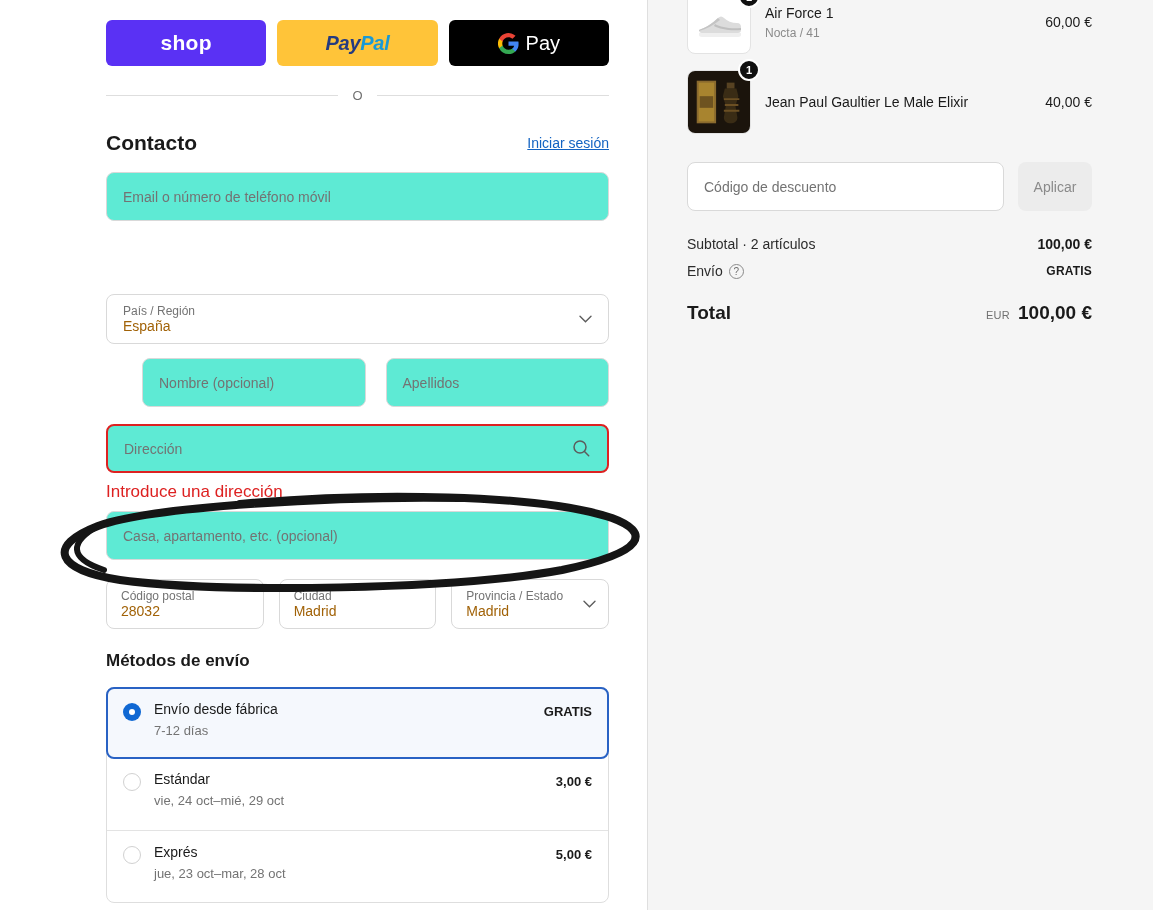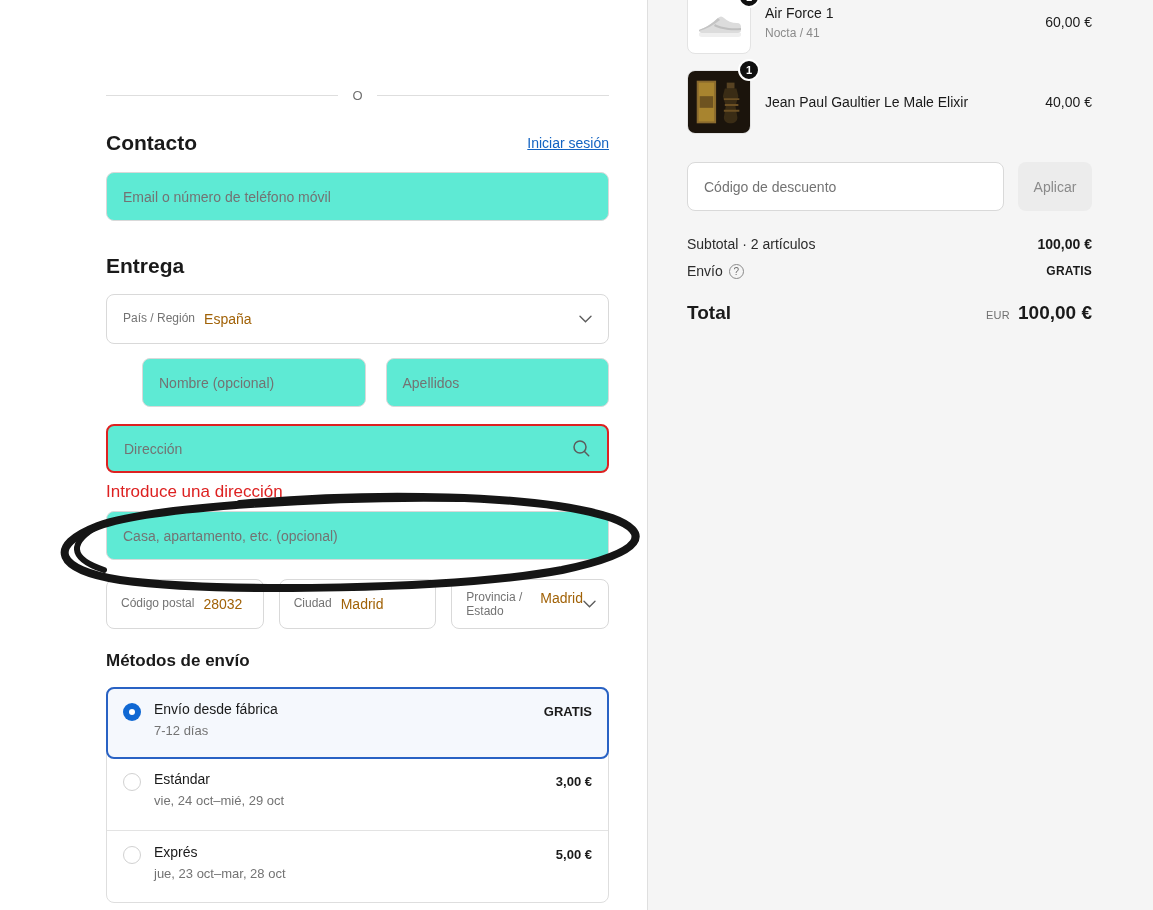--- a/index.html
+++ b/index.html
@@ -32,21 +32,21 @@
 
   .field { background:#5eead4; border:1px solid #d9d9d9; border-radius:8px; height:49px; display:flex; align-items:center; padding:0 16px; }
   .field .ph { color:#737373; font-size:14px; }
 
   .email-field { top:172px; }
 
   .entrega-h { top:254px; }
 
   .select-field { top:294px; height:50px; border:1px solid #d9d9d9; border-radius:8px; background:#fff;
                   display:flex; align-items:center; justify-content:space-between; padding:0 16px; cursor:pointer; }
-  .stack { display:flex; flex-direction:row; justify-content:flex-end; gap:9px; }
+  .stack { display:flex; flex-direction:column; justify-content:flex-end; gap:0; }
   .flabel { font-size:12px; color:#737373; }
   .fvalue { font-size:14px; color:#a16207; }
 
   .names-row { top:358px; display:flex; gap:20px;padding-left:36px; }
   .names-row .field { flex:1; }
 
   .address-field { top:424px; border:2px solid #dd2121; justify-content:space-between; }
   .address-error { top:482px; font-size:17px; color:#dd2121; }
 
   .apartment-field { top:511px; }
@@ -105,37 +105,55 @@
   
   .annotation { position:absolute; left:40px; top:486px; width:618px; height:114px; pointer-events:none; }
 </style>
 </head>
 <body>
 
 <div id="page">
 
   <div class="left-col">
 
+    <div class="abs wallets">
+      <button class="wallet-btn wallet-shop">
+        <span class="shop-word">shop</span>
+      </button>
+      <button class="wallet-btn wallet-paypal">
+        <span class="pp-word"><span class="pp-pay">Pay</span><span class="pp-pal">Pal</span></span>
+      </button>
+      <button class="wallet-btn wallet-gpay">
+        <span style="display:flex;">
+          <svg width="21" height="21" viewBox="0 0 18 18">
+            <path fill="#4285F4" d="M17.64 9.2c0-.64-.06-1.25-.16-1.84H9v3.48h4.84a4.14 4.14 0 0 1-1.8 2.72v2.26h2.92a8.78 8.78 0 0 0 2.68-6.62z"></path>
+            <path fill="#34A853" d="M9 18c2.43 0 4.47-.8 5.96-2.18l-2.92-2.26c-.8.54-1.84.86-3.04.86-2.34 0-4.32-1.58-5.03-3.7H.96v2.33A9 9 0 0 0 9 18z"></path>
+            <path fill="#FBBC05" d="M3.97 10.72a5.4 5.4 0 0 1 0-3.44V4.95H.96a9 9 0 0 0 0 8.1l3.01-2.33z"></path>
+            <path fill="#EA4335" d="M9 3.58c1.32 0 2.5.45 3.44 1.35l2.58-2.59A9 9 0 0 0 .96 4.95l3.01 2.33C4.68 5.16 6.66 3.58 9 3.58z"></path>
+          </svg>
+        </span>
+        <span class="gpay-word">Pay</span>
+      </button>
+    </div>
 
     <div class="abs divider">
       <span class="line"></span>
       <span class="o">O</span>
       <span class="line"></span>
     </div>
 
     <div class="abs contact-row">
       <h2 class="section-h">Contacto</h2>
       <a class="login-link">Iniciar sesión</a>
     </div>
 
     <div class="abs field email-field">
       <span class="ph">Email o número de teléfono móvil</span>
     </div>
 
-    <h2 class="abs section-h entrega-h">Entrega</h2>
 
     <div class="abs select-field">
       <span class="stack">
         <span class="flabel">País / Región</span>
         <span class="fvalue">España</span>
       </span>
       <span style="display:flex;">
         <svg width="13" height="8" viewBox="0 0 13 8">
             <path d="M1 1.2l5.5 5.5L12 1.2" stroke="#5c5c5c" stroke-width="1.4" fill="none" stroke-linecap="round"></path>
           </svg>

